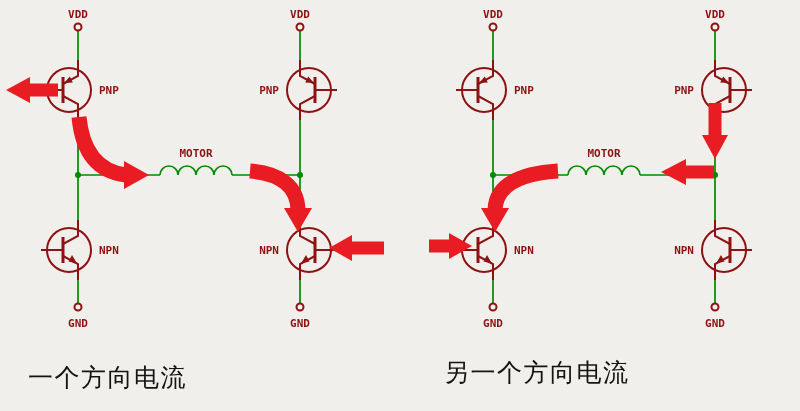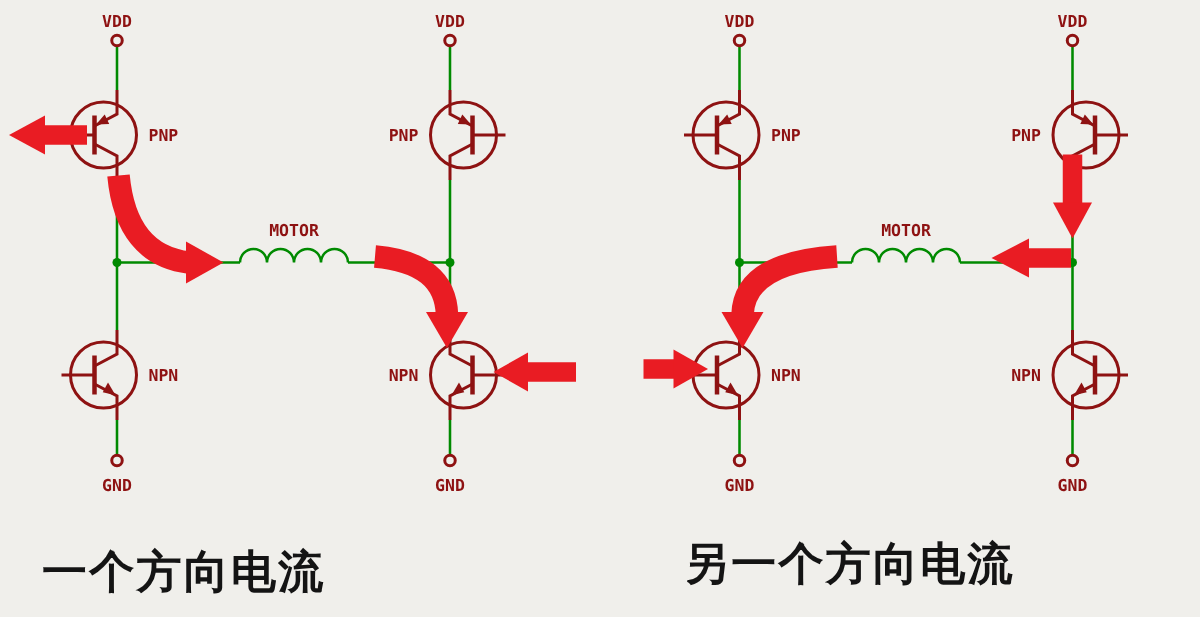--- a/index.html
+++ b/index.html
@@ -21,25 +21,25 @@
   .symcol{stroke:var(--symbol);fill:var(--symbol);}
   .pwr{stroke:var(--symbol);fill:none;stroke-width:2;}
   .label{
     fill:var(--symbol);stroke:none;
     font-family:"DejaVu Sans Mono",monospace;font-size:11px;font-weight:bold;
   }
   .arrow-line{stroke:var(--arrow);fill:none;}
   .arrow-head{fill:var(--arrow);stroke:none;}
   .caption{
     position:absolute;color:var(--caption);
-    font-size:30px;font-weight:700;letter-spacing:1.5px;white-space:nowrap;
+    font-size:25px;font-weight:400;letter-spacing:1.5px;white-space:nowrap;
     font-family:"DejaVu Sans",sans-serif;
   }
   .caption-left{left:28px;top:361px;}
-  .caption-right{left:456px;top:356px;}
+  .caption-right{left:444px;top:356px;}
 </style>
 </head>
 <body>
 
 <svg id="schematic" width="800" height="345" viewBox="0 0 800 345">
   <defs>
     <g id="bjt-body">
       <circle cx="0" cy="0" r="22" fill="none" stroke-width="2"></circle>
       <line x1="-6" y1="-13" x2="-6" y2="13" stroke-width="3"></line>
       <line x1="-28" y1="0" x2="-6" y2="0" stroke-width="2"></line>

